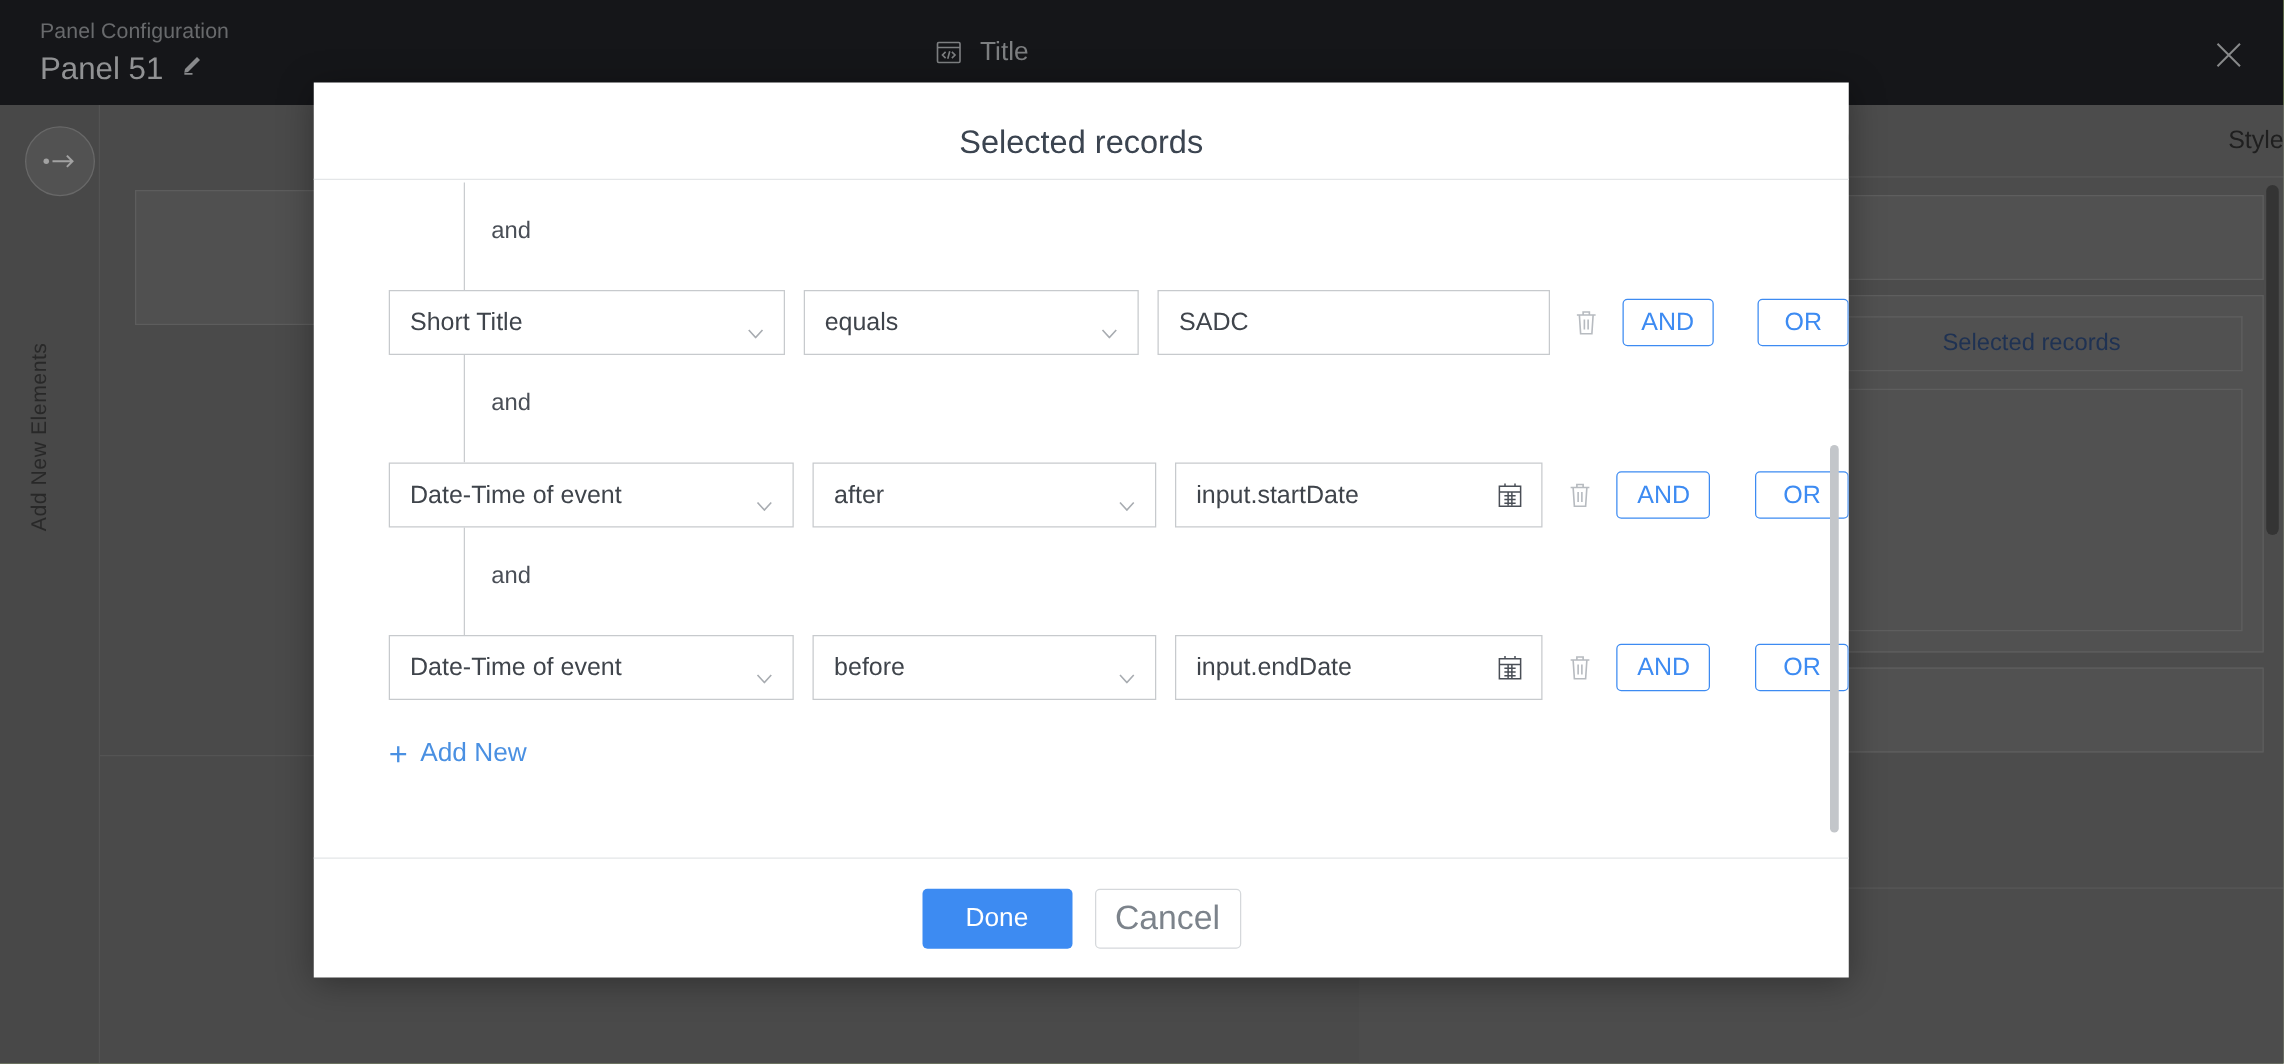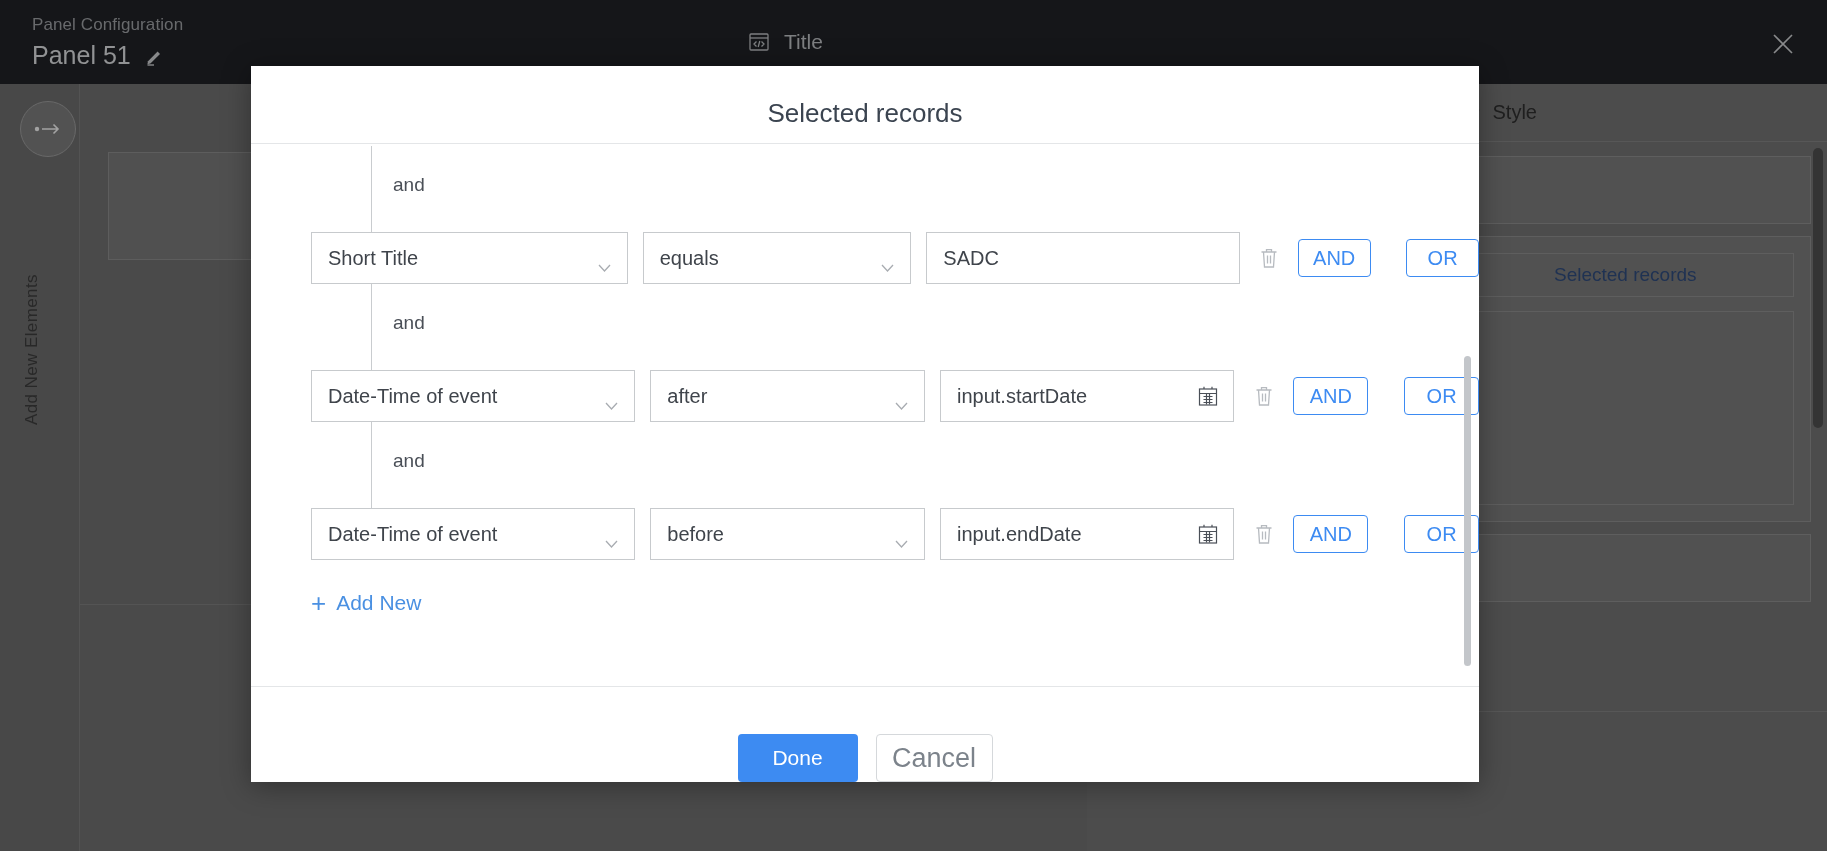--- a/index.html
+++ b/index.html
@@ -12,21 +12,21 @@
   }
   #root { position: relative; width: 1827px; height: 851px; overflow: hidden; background: #4d7c0f; text-decoration: underline; }
 
   
   .app-header {
     position: absolute; left: 0; top: 0; width: 1827px; height: 84px;
     background: #1f2125;
   }
   .header-left { position: absolute; left: 32px; top: 12px; }
   .header-kicker { font-size: 17px; color: #9a9ca0; line-height: 26px; letter-spacing: .1px; }
-  .header-title-row { display: flex; align-items: flex-end; gap: 14px; margin-top: 2px; }
+  .header-title-row { display: flex; align-items: flex-start; gap: 14px; margin-top: 2px; }
   .header-title { font-size: 25px; color: #d6d8da; line-height: 30px; }
   .pencil-icon { display: block; }
 
   .header-tabs { position: absolute; left: 720px; top: 20px; display: flex; }
   .header-tab {
     display: flex; align-items: center; gap: 14px;
     height: 44px; padding: 0 28px;
     font-size: 21px; color: #b9bbbe; background: transparent;
   }
   .header-tab.active { background: #131518; color: #cfd1d4; }
@@ -60,21 +60,21 @@
   }
   .canvas-divider { position: absolute; left: 0; top: 520px; width: 1040px; height: 1px; background: #7d7d7d; }
 
   
   .inspector {
     position: absolute; right: 0; top: 84px; width: 740px; height: 767px;
     background: #717171;
   }
   .inspector-tabs { display: flex; height: 58px; border-bottom: 1px solid #818181; }
   .insp-tab {
-    flex: 1; display: flex; align-items: center; justify-content: flex-start; gap: 13px;
+    flex: 1; display: flex; align-items: center; justify-content: space-between; gap: 13px;
     font-size: 20px; color: #2e2e2e; border-right: 1px solid #818181;
   }
   .insp-tab:last-child { border-right: none; }
   .insp-body { padding: 14px 16px; }
   .insp-block {
     background: #787878; border: 1px solid #8b8b8b;
     margin-bottom: 12px; padding: 16px;
   }
   .insp-block.tall { height: 68px; }
   .seg-row { display: flex; }
@@ -159,21 +159,21 @@
   }
   .add-plus { font-size: 26px; line-height: 1; font-weight: 300; }
 
   .modal-scrollbar {
     position: absolute; right: 8px; top: 212px; width: 7px; height: 310px;
     background: #c3c6ca; border-radius: 4px;
   }
 
   .modal-footer {
     flex: 0 0 auto; height: 96px; border-top: 1px solid #e4e6e8;
-    display: flex; align-items: flex-end; justify-content: center; gap: 18px;
+    display: flex; align-items: center; justify-content: center; gap: 18px;
   }
   .btn-done {
     width: 120px; height: 48px; background: #3d8bf2; color: #fff;
     border: none; border-radius: 4px; font-size: 21px;
     font-family: "Liberation Sans", sans-serif;
     display: flex; align-items: center; justify-content: center;
   }
   .btn-cancel {
     width: 117px; height: 48px; background: #fff; color: #7c838b;
     border: 1px solid #d5d8db; border-radius: 4px; font-size: 27px;

